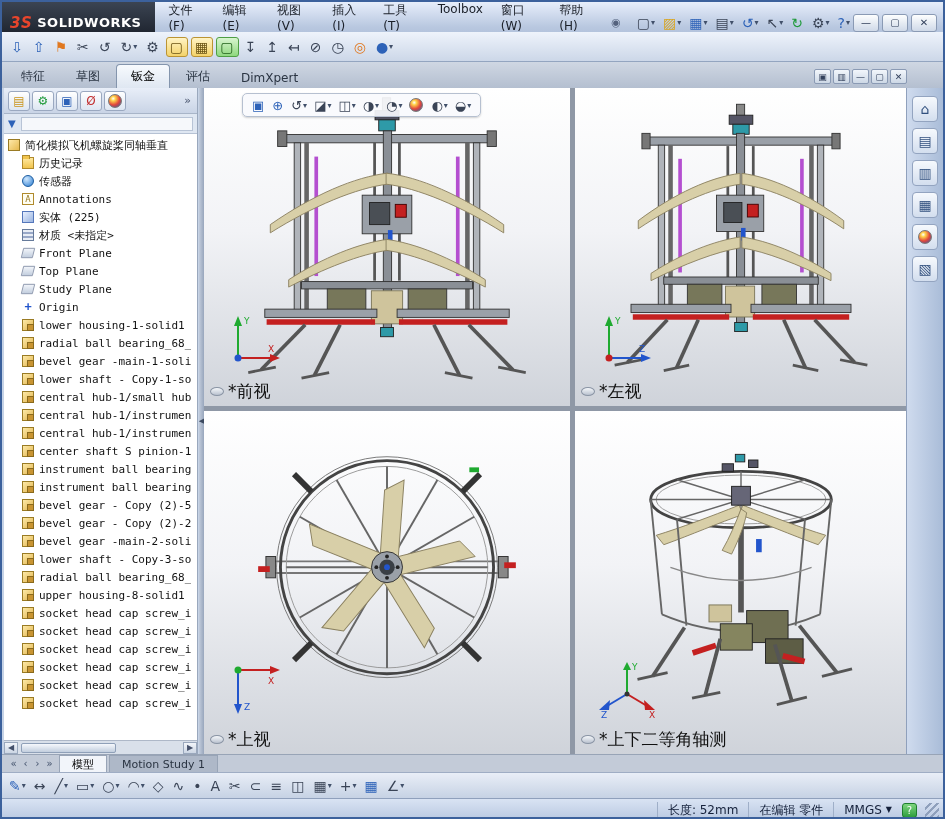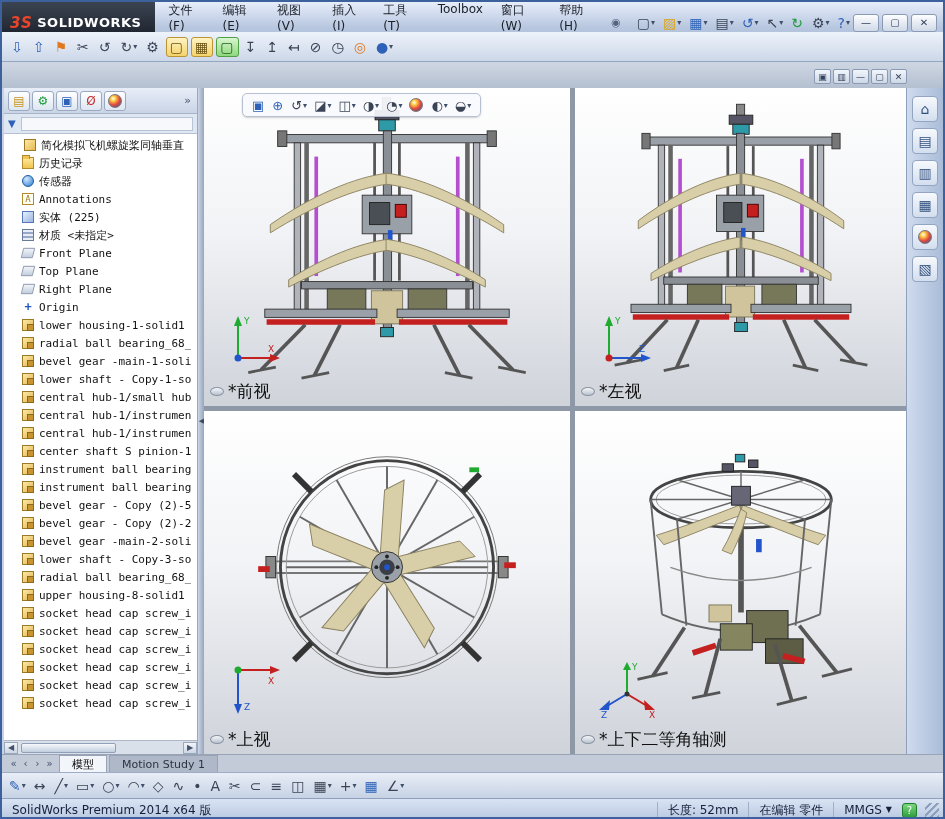--- a/index.html
+++ b/index.html
@@ -56,21 +56,21 @@
   .fm-tab { width:22px; height:20px; display:flex; align-items:center; justify-content:center; font-size:12px;
     border:1px solid #9aa8c0; border-radius:3px; background:linear-gradient(#ffffff,#dde6f2); }
   .fm-chevron { margin-left:auto; font-size:11px; color:#44506a; padding-right:2px; }
   .filter-row { height:20px; background:#dfe7f2; border-bottom:1px solid #b6c2d4; display:flex; align-items:center; padding:0 4px; gap:5px; }
   .funnel { color:#2d62b8; font-size:10px; }
   .filter-input { flex:1; height:14px; border:1px solid #b8c4d6; background:#f6f8fb; font-size:10px; }
 
   .tree { flex:1; background:#fff; overflow:hidden; padding-top:2px;
     font-family:"DejaVu Sans Mono","Liberation Mono",monospace; font-size:11px; color:#111; }
   .tree-row { display:flex; align-items:center; height:18px; padding-left:18px; white-space:nowrap; }
-  .tree-row.root { padding-left:20px; }
+  .tree-row.root { padding-left:4px; }
   .tree-label { overflow:hidden; text-overflow:clip; }
 
   .ic { width:12px; height:12px; margin-right:5px; flex:none; display:inline-block; position:relative; }
   .ic-part  { background:linear-gradient(135deg,#ffe9a8,#e6b94f); border:1px solid #9a7b24; }
   .ic-folder{ background:linear-gradient(#ffe9a0,#f0c44e); border:1px solid #b08a2c; }
   .ic-folder::before{ content:""; position:absolute; top:-3px; left:-1px; width:6px; height:3px; background:#f0c44e; border:1px solid #b08a2c; border-bottom:none; }
   .ic-sensor{ border-radius:50%; background:radial-gradient(circle at 35% 30%,#cfe8ff,#2b7cd0); border:1px solid #1b5ca0; }
   .ic-ann   { background:#fffef2; border:1px solid #b08a2c; font-size:9px; line-height:10px; text-align:center; color:#9a7b24; }
   .ic-ann::before{ content:"A"; }
   .ic-bodies{ background:linear-gradient(135deg,#e8f0ff,#9ab4e0); border:1px solid #5577bb; }
@@ -305,20 +305,28 @@
         <span class="dd"></span>
       </span>
 
       <span class="tbtn c-blue">
         <span class="glyph">●</span>
         <span class="dd">▾</span>
       </span>
     </div>
 
   <div class="cmdtabs">
+    <div style="display:flex;align-items:flex-end;">
+
+    <div class="tab">特征</div>
+        <div class="tab">草图</div>
+        <div class="tab active">钣金</div>
+        <div class="tab">评估</div>
+        <div class="tab">DimXpert</div>
+      </div>
     <div class="doc-win-btns">
 
     <span class="doc-btn">▣</span>
         <span class="doc-btn">▥</span>
         <span class="doc-btn">—</span>
         <span class="doc-btn">▢</span>
         <span class="doc-btn">✕</span>
       </div>
   </div>
 
@@ -391,21 +399,21 @@
               <span class="tree-label">Front Plane</span>
             </div>
           
             <div class="tree-row">
               <span class="ic ic-plane"></span>
               <span class="tree-label">Top Plane</span>
             </div>
           
             <div class="tree-row">
               <span class="ic ic-plane"></span>
-              <span class="tree-label">Right Plane</span>
+              <span class="tree-label">Study Plane</span>
             </div>
           
             <div class="tree-row">
               <span class="ic ic-origin"></span>
               <span class="tree-label">Origin</span>
             </div>
           
             <div class="tree-row">
               <span class="ic ic-solid"></span>
               <span class="tree-label">lower housing-1-solid1</span>
@@ -973,21 +981,20 @@
         <span class="dd"></span>
       </span>
 
       <span class="tbtn">
         <span class="glyph">∠</span>
         <span class="dd">▾</span>
       </span>
     </div>
 
   <div class="status-bar">
-    <span class="sb-app">SolidWorks Premium 2014 x64 版</span>
     <span class="sb-spacer"></span>
     <span class="sb-cell">
         <span>长度: 52mm</span>
       </span>
     <span class="sb-cell">
         <span>在编辑 零件</span>
       </span>
     <span class="sb-cell">
       <span>MMGS</span>
       <span class="sb-caret">▼</span>

